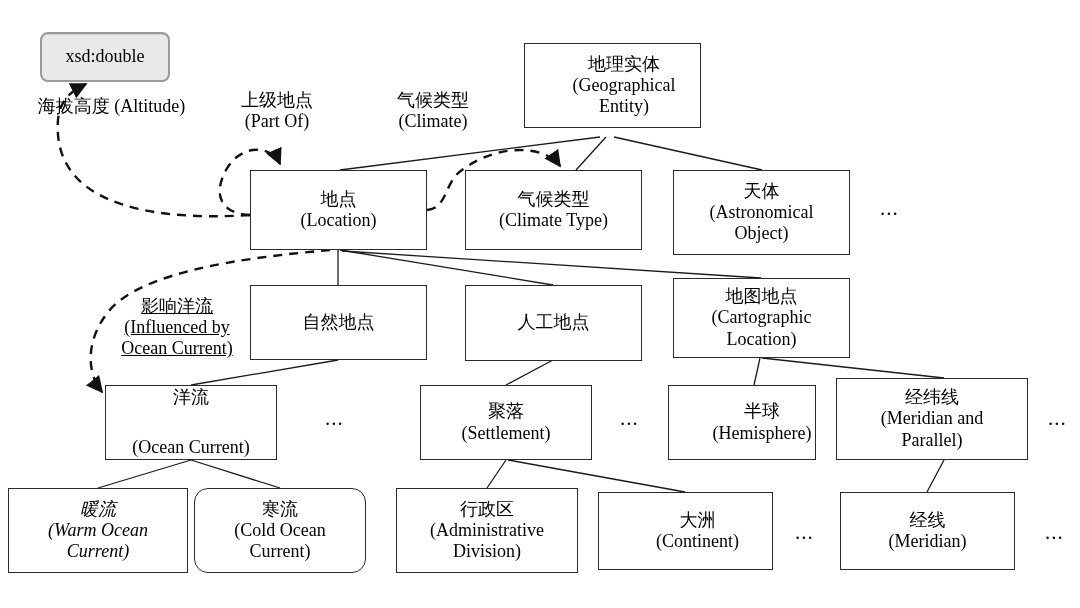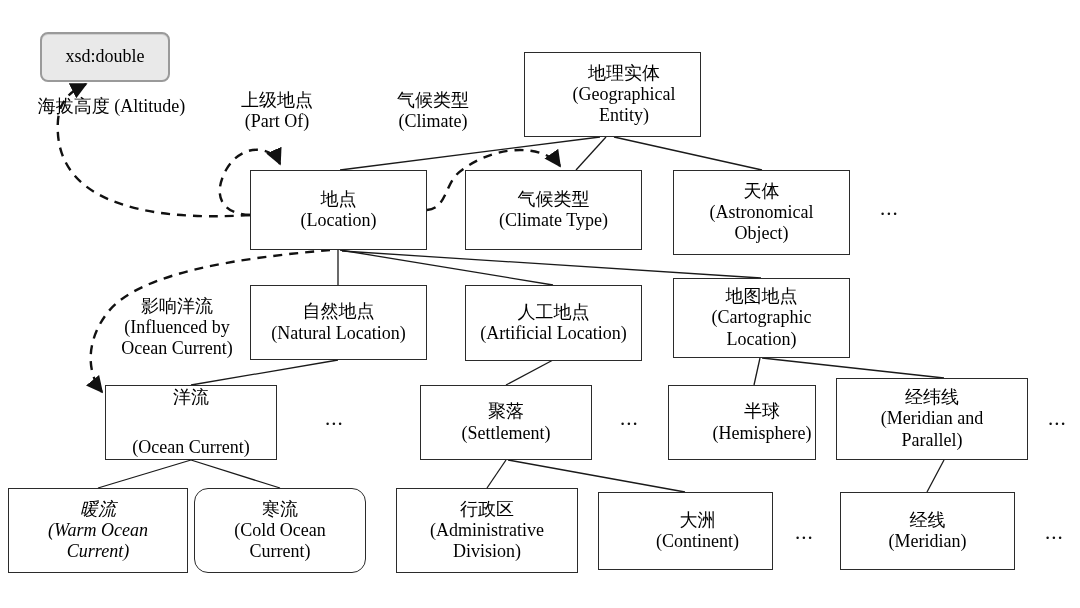--- a/index.html
+++ b/index.html
@@ -99,45 +99,43 @@
         <path d="M 250,215 C 222,214 212,196 226,170 C 242,142 272,146 280,164" marker-end="url(#arrow)"></path>
         <path d="M 427,210 C 448,208 444,182 462,170 C 500,142 546,146 560,166" marker-end="url(#arrow)"></path>
         <path d="M 330,250 C 240,258 140,272 108,312 C 86,340 86,372 102,392" marker-end="url(#arrow)"></path>
       </g>
   </svg>
 
   <div id="node-layer">
       <div class="node datatype" style="left: 40px; top: 32px; width: 130px; height: 50px;">
         <span class="en">xsd:double</span>
       </div>
-      <div class="node" style="left: 524px; top: 52px; width: 177px; height: 85px; padding-left: 23px;">
+      <div class="node" style="left: 524px; top: 43px; width: 177px; height: 85px; padding-left: 23px;">
         <span class="cn">地理实体</span>
         <span class="en">(Geographical</span>
         <span class="en">Entity)</span>
       </div>
       <div class="node" style="left: 250px; top: 170px; width: 177px; height: 80px;">
         <span class="cn">地点</span>
         <span class="en">(Location)</span>
       </div>
       <div class="node" style="left: 465px; top: 170px; width: 177px; height: 80px;">
         <span class="cn">气候类型</span>
         <span class="en">(Climate Type)</span>
       </div>
       <div class="node" style="left: 673px; top: 170px; width: 177px; height: 85px;">
         <span class="cn">天体</span>
         <span class="en">(Astronomical</span>
         <span class="en">Object)</span>
       </div>
       <div class="node" style="left: 250px; top: 285px; width: 177px; height: 75px;">
         <span class="cn">自然地点</span>
-        <span class="en">(Natural Location)</span>
       </div>
       <div class="node" style="left: 465px; top: 285px; width: 177px; height: 76px;">
         <span class="cn">人工地点</span>
-        <span class="en">(Artificial Location)</span>
       </div>
       <div class="node" style="left: 673px; top: 278px; width: 177px; height: 80px;">
         <span class="cn">地图地点</span>
         <span class="en">(Cartographic</span>
         <span class="en">Location)</span>
       </div>
       <div class="node" style="left: 105px; top: 385px; width: 172px; height: 75px; gap: 28px;">
         <span class="cn">洋流</span>
         <span class="en">(Ocean Current)</span>
       </div>
@@ -183,21 +181,21 @@
         <div>海拔高度 (Altitude)</div>
       </div>
       <div class="edge-label" style="left: 222px; top: 90px; width: 110px;">
         <div>上级地点</div>
         <div>(Part Of)</div>
       </div>
       <div class="edge-label" style="left: 378px; top: 90px; width: 110px;">
         <div>气候类型</div>
         <div>(Climate)</div>
       </div>
-      <div class="edge-label" style="left: 104px; top: 296px; width: 146px;">
+      <div class="edge-label" style="left: 104px; top: 296px; width: 146px; text-decoration: underline;">
         <div>影响洋流</div>
         <div>(Influenced by</div>
         <div>Ocean Current)</div>
       </div>
     </div>
   <div id="ellipsis-layer">
       <div class="ellipsis" style="left: 880px; top: 198px;">...</div>
       <div class="ellipsis" style="left: 325px; top: 408px;">...</div>
       <div class="ellipsis" style="left: 620px; top: 408px;">...</div>
       <div class="ellipsis" style="left: 1048px; top: 408px;">...</div>

